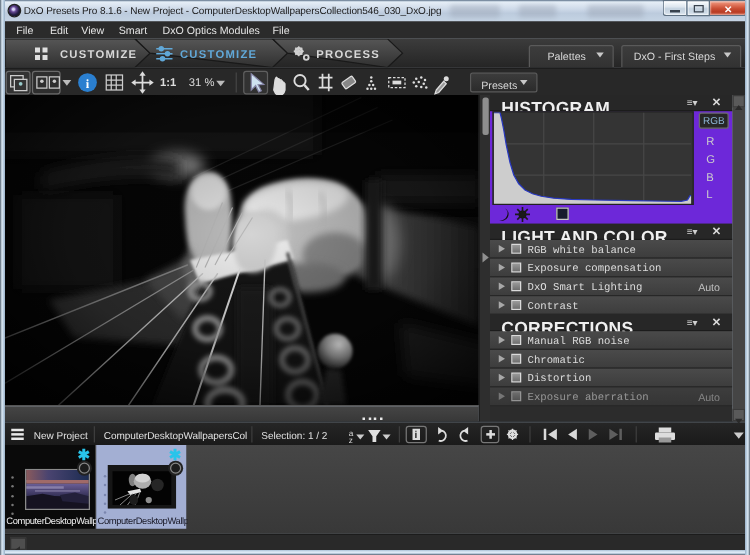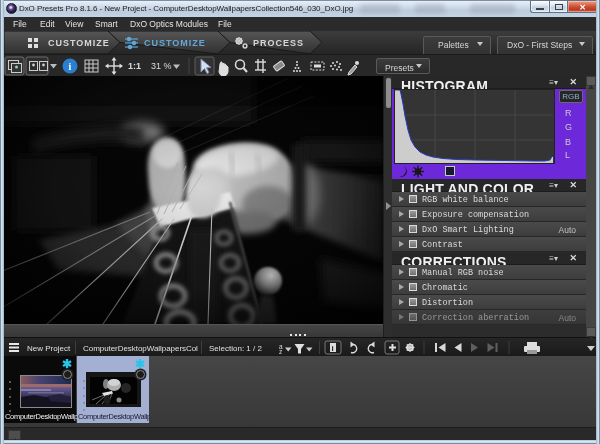--- a/index.html
+++ b/index.html
@@ -494,21 +494,21 @@
         <div class="rt">Chromatic</div>
       </div>
     <div class="prow">
         <div class="arr"></div>
         <div class="cb"></div>
         <div class="rt">Distortion</div>
       </div>
     <div class="prow" style="opacity:.6">
         <div class="arr"></div>
         <div class="cb"></div>
-        <div class="rt">Correction aberration</div>
+        <div class="rt">Exposure aberration</div>
         <div class="auto">Auto</div>
       </div>
   </div>
   <div id="pscroll">
     <div class="sbtn" style="top:0"><svg width="8" height="8">
           <polygon points="4,2 1,6 7,6" fill="#2a2a2a"></polygon>
         </svg></div>
     <div class="sbtn" style="bottom:0;top:auto"><svg width="8" height="8">
           <polygon points="4,6 1,2 7,2" fill="#2a2a2a"></polygon>
         </svg></div>

